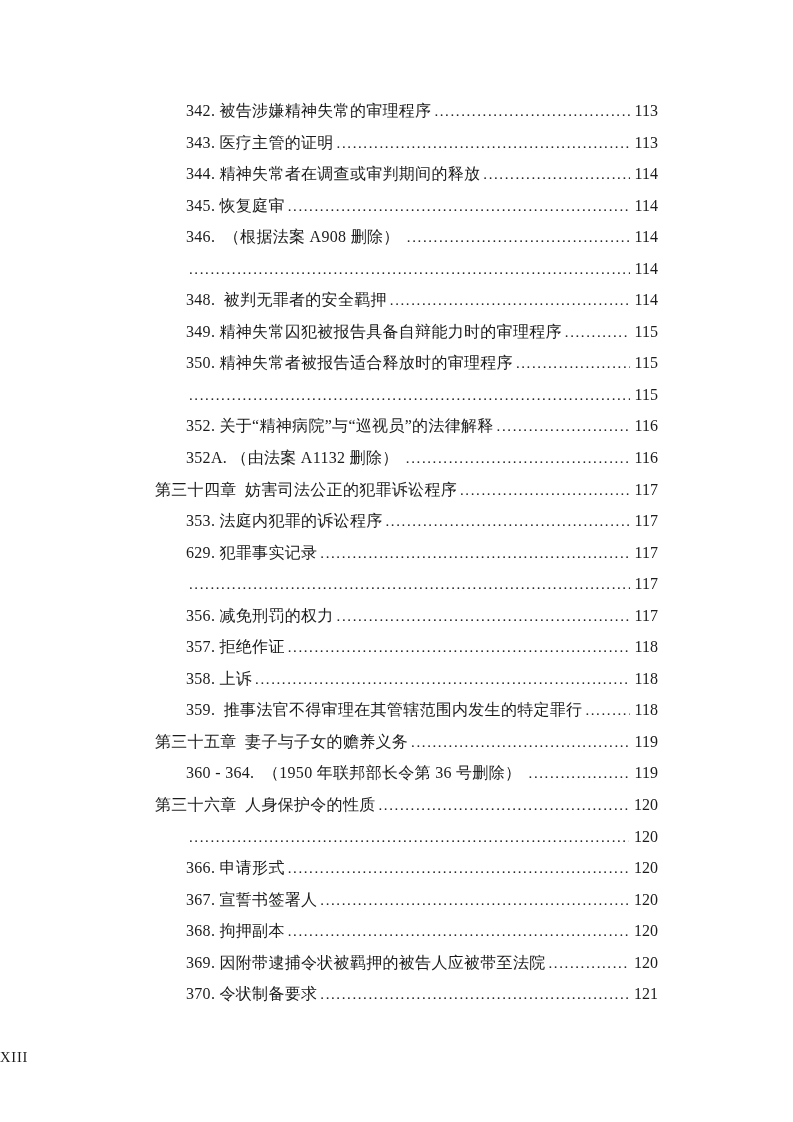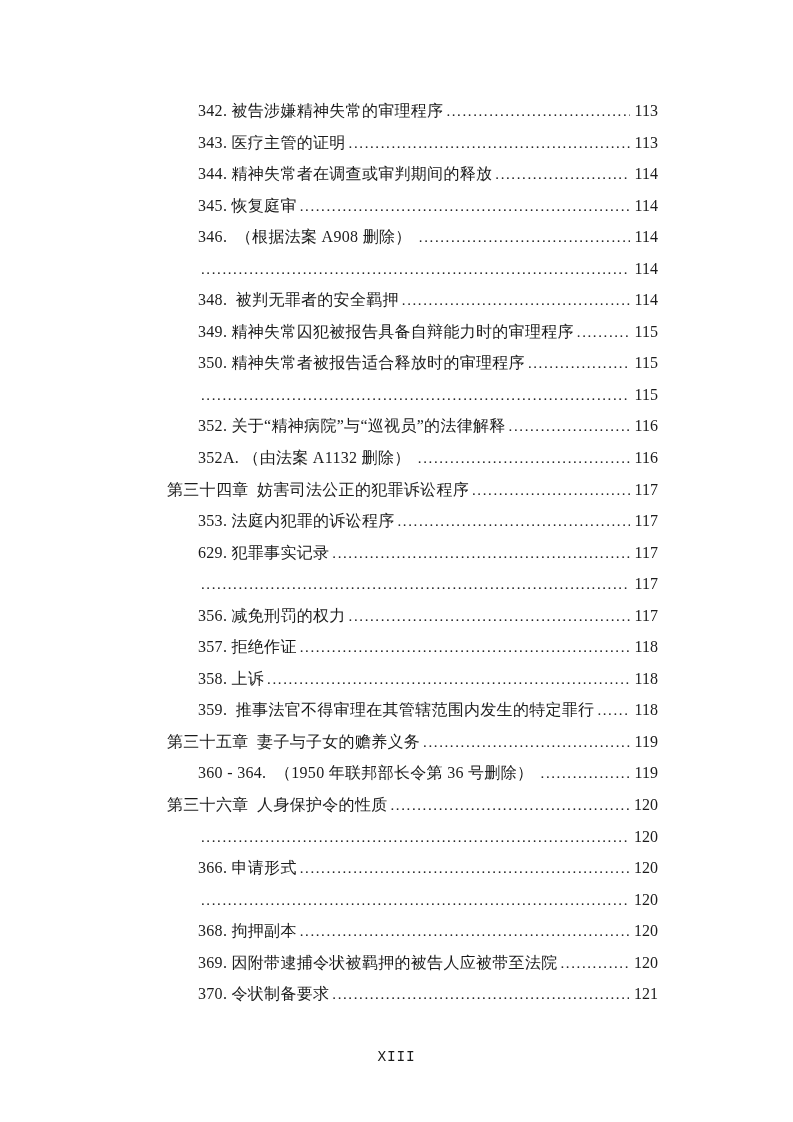--- a/index.html
+++ b/index.html
@@ -26,21 +26,20 @@
     top: 95px;
     width: 503px;
   }
   .toc-row {
     display: flex;
     align-items: baseline;
     height: 31.55px;
     line-height: 31.55px;
     font-size: 16px;
     white-space: nowrap;
-    margin-left: 12px;
   }
   .toc-row.indent {
     padding-left: 31px;
   }
   .toc-text {
     white-space: pre;
     flex: 0 0 auto;
     letter-spacing: 0.3px;
   }
   .toc-dots {
@@ -59,25 +58,23 @@
   .toc-page {
     flex: 0 0 auto;
     white-space: pre;
     text-align: center;
   }
   .footer {
     position: absolute;
     left: 0;
     top: 1049px;
     width: 100%;
-    text-align: center;
     font-size: 14.5px;
     letter-spacing: 0.8px;
     color: #1b1b1b;
-    font-family: Liberation Mono, monospace;
   }
 </style>
 </head>
 <body>
 
 <div class="page">
 
   <div class="toc">
 
       <div class="toc-row indent">
@@ -220,20 +217,21 @@
         <span class="toc-page">120</span>
       </div>
 
       <div class="toc-row indent">
         <span class="toc-text">366. 申请形式</span>
         <span class="toc-dots"></span>
         <span class="toc-page">120</span>
       </div>
 
       <div class="toc-row indent">
+        <span class="toc-text">367. 宣誓书签署人</span>
         <span class="toc-dots"></span>
         <span class="toc-page">120</span>
       </div>
 
       <div class="toc-row indent">
         <span class="toc-text">368. 拘押副本</span>
         <span class="toc-dots"></span>
         <span class="toc-page">120</span>
       </div>
 

